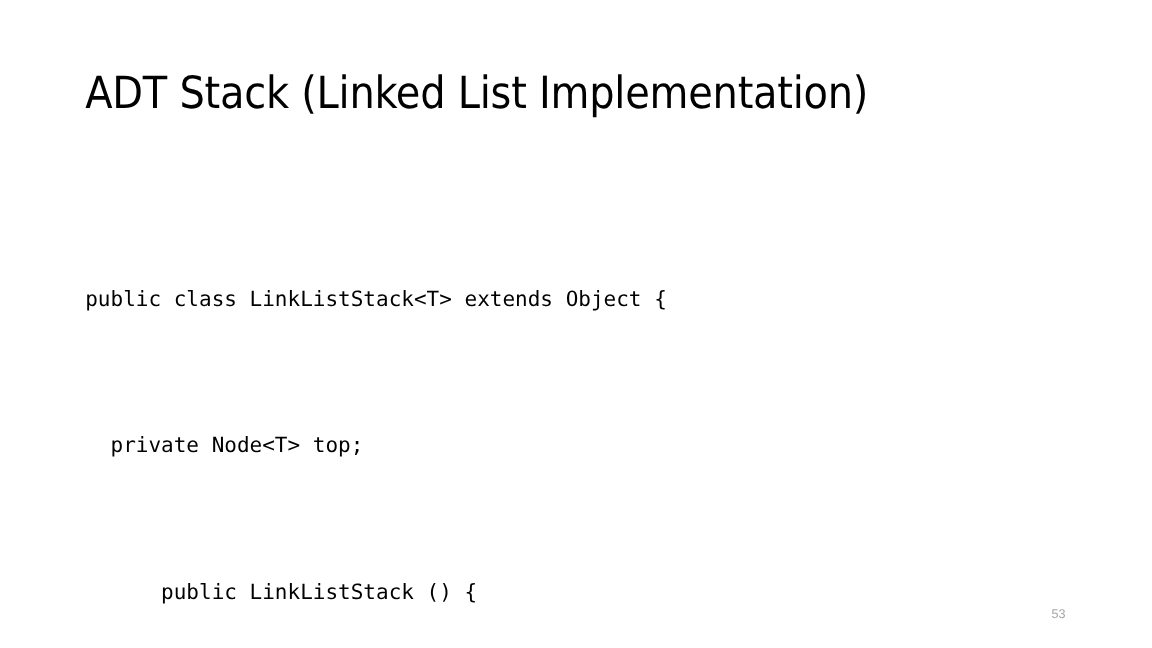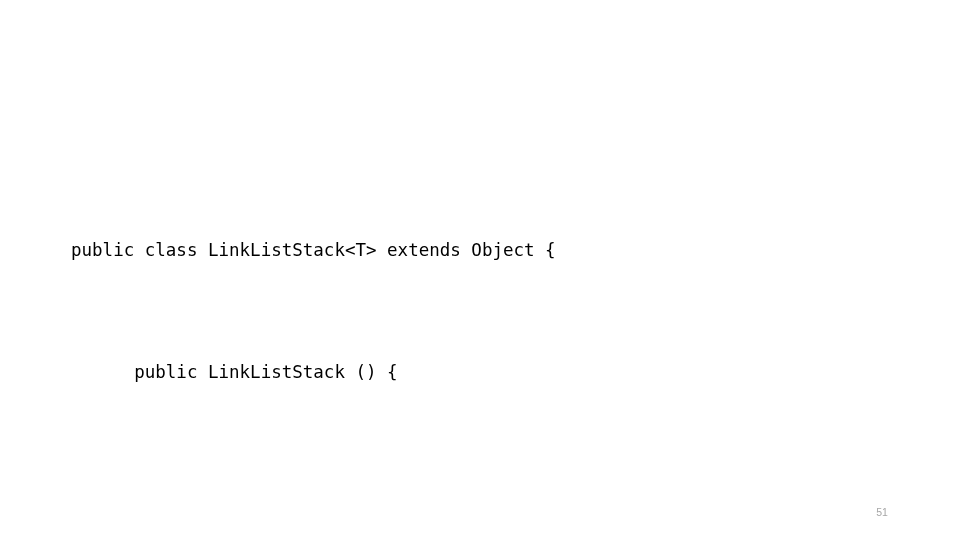--- a/index.html
+++ b/index.html
@@ -70,29 +70,31 @@
     font-size: 10.5px;
     font-weight: 400;
     color: #a6a6a6;
   }
 </style>
 </head>
 <body>
 
 <div class="slide" style="background: rgb(255, 255, 255);">
 
+  <div class="slide-title" style="color: rgb(0, 0, 0);">ADT Stack (Linked List Implementation)</div>
 
   <div class="code-body" style="color: rgb(0, 0, 0);">
     <div class="code-line">public class LinkListStack&lt;T&gt; extends Object {</div>
+    <div class="code-line">  private Node&lt;T&gt; top;</div>
     <div class="code-line">      public <b>LinkListStack</b> () {</div>
     
     
     
     
     
     
     
     
   </div>
 
-  <div class="page-number" style="color: rgb(166, 166, 166);">51</div>
+  <div class="page-number" style="color: rgb(166, 166, 166);">53</div>
 
 </div>
 
 </body></html>

